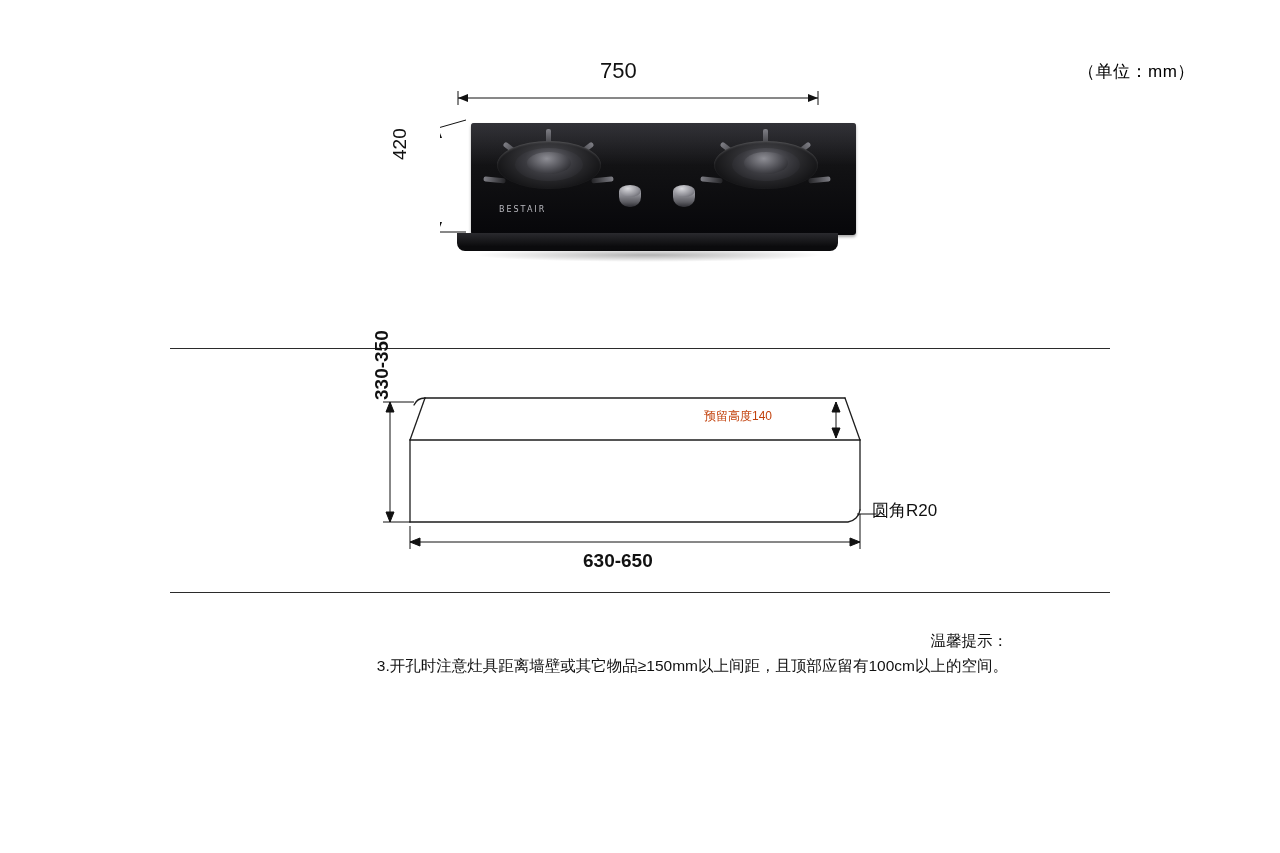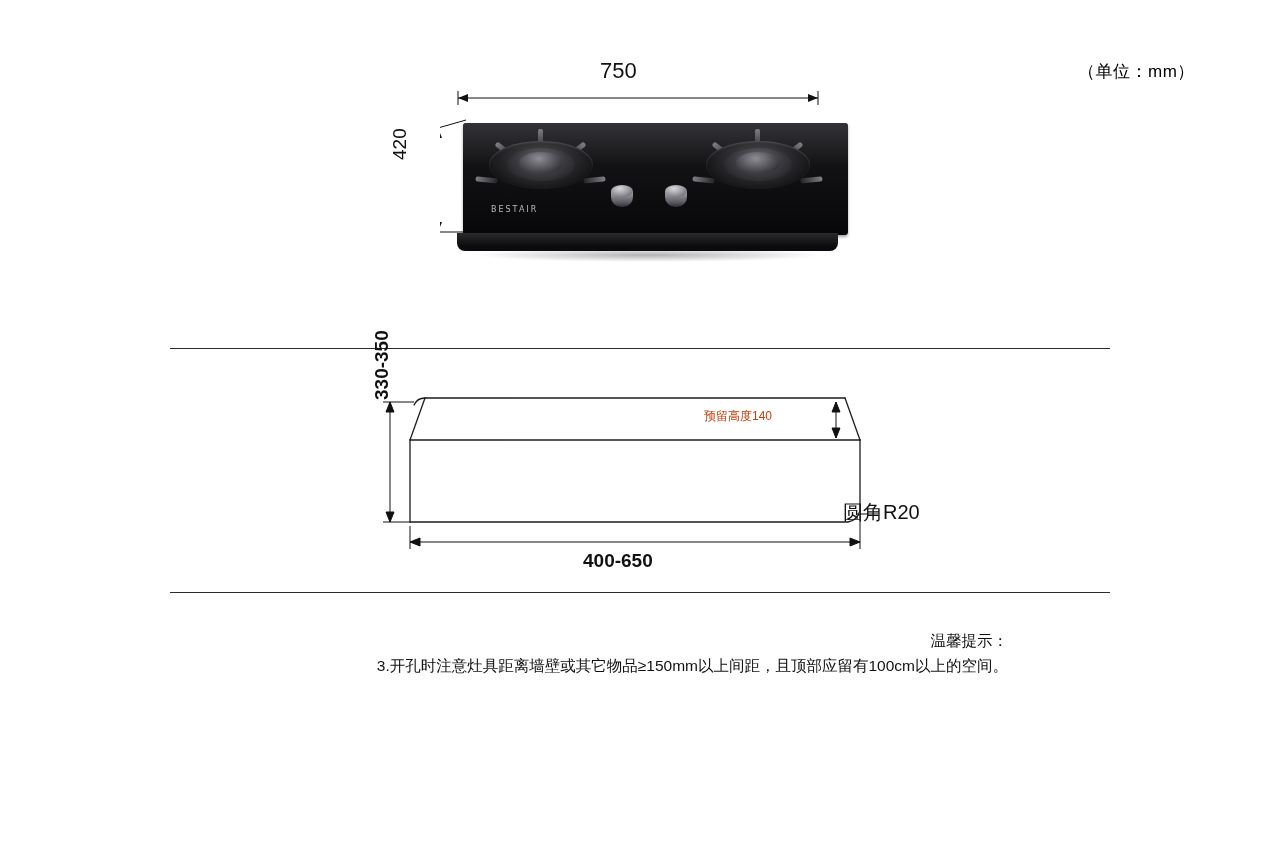--- a/index.html
+++ b/index.html
@@ -54,21 +54,21 @@
   
   #cooktop-wrap {
     left: 455px;
     top: 123px;
     width: 390px;
     height: 140px;
   }
 
   .cooktop-body {
     position: absolute;
-    left: 8px;
+    left: 16px;
     top: 0;
     width: 385px;
     height: 112px;
     background: linear-gradient(180deg,#1a1a1c 0%, #111113 45%, #07070a 100%);
     border-radius: 3px;
     box-shadow: 0 2px 3px rgba(0,0,0,.35);
     transform: skewX(0deg);
   }
   .cooktop-top-sheen {
     position: absolute;
@@ -187,23 +187,23 @@
     transform-origin: left top;
   }
   #reserve-height-label {
     left: 704px;
     top: 408px;
     font-size: 12px;
     color: #c2410c;
     white-space: nowrap;
   }
   #corner-radius-label {
-    left: 843px;
+    left: 872px;
     top: 499px;
-    font-size: 20px;
+    font-size: 17px;
     color: #111;
     white-space: nowrap;
   }
   #cutout-width-label {
     left: 583px;
     top: 550px;
     font-size: 19px;
     font-weight: 700;
     color: #111;
     white-space: nowrap;
@@ -340,20 +340,20 @@
     </g>
 
     <g stroke="#111" stroke-width="1" fill="none">
       <line x1="487" y1="134" x2="508" y2="134"></line>
     </g>
   </svg>
 
   <div class="abs" id="cutout-height-label">330-350</div>
   <div class="abs" id="reserve-height-label">预留高度140</div>
   <div class="abs" id="corner-radius-label">圆角R20</div>
-  <div class="abs" id="cutout-width-label">400-650</div>
+  <div class="abs" id="cutout-width-label">630-650</div>
 
   <div id="notes">
     <div class="note-line">温馨提示：</div>
     <div class="note-line">3.开孔时注意灶具距离墙壁或其它物品≥150mm以上间距，且顶部应留有100cm以上的空间。</div>
   </div>
 
 </div>
 
 </body></html>

